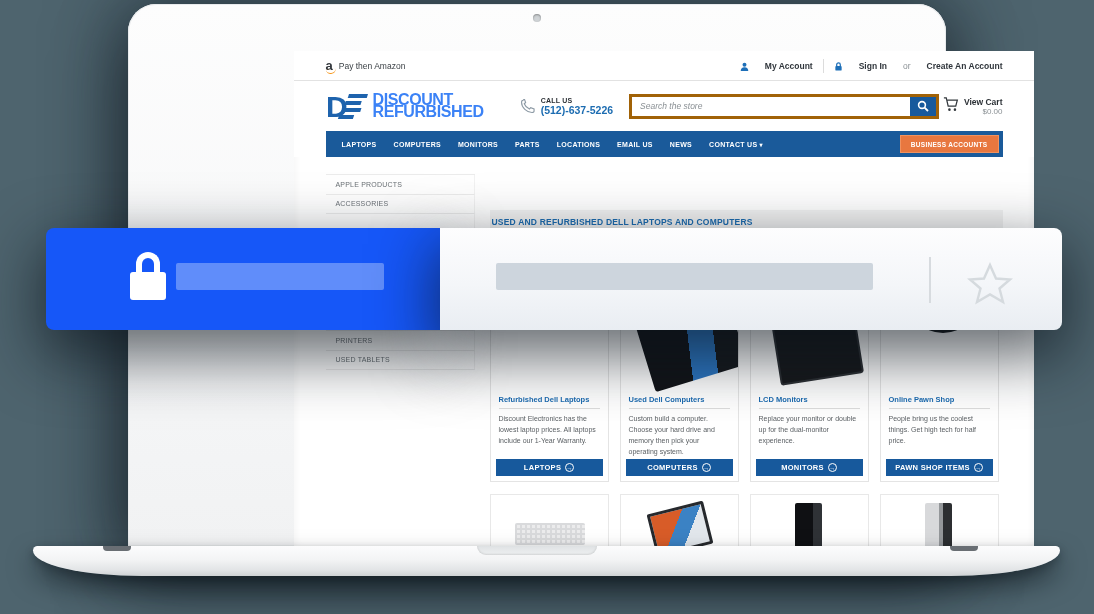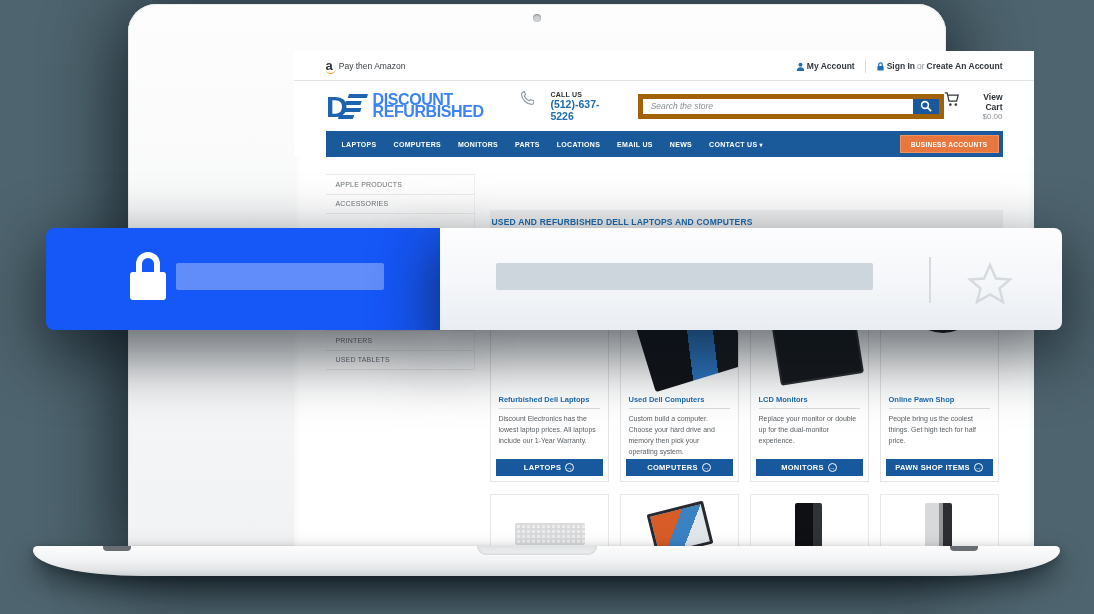--- a/index.html
+++ b/index.html
@@ -35,34 +35,34 @@
 
   
   .utilbar { height:30px; border-bottom:1px solid #e2e2e2; background:#fff; }
   .utilbar .site-inner { height:30px; display:flex; align-items:center; justify-content:space-between; }
   .util-left, .util-right { display:flex; align-items:center; gap:6px; }
   .util-right { gap:10px; }
   .amazon-a { font-weight:bold; font-size:13px; color:#32373c; line-height:10px; position:relative; }
   .amazon-a::after { content:""; position:absolute; left:0; bottom:-3px; width:10px; height:4px;
     border-bottom:1.6px solid #f7981d; border-radius:0 0 8px 8px; transform:rotate(-6deg); }
   .util-text { font-size:8.5px; color:#3c4247; }
-  .util-link { font-size:8.5px; color:#30363c; font-weight:bold; cursor:pointer; display:flex; align-items:center; gap:2px; }
+  .util-link { font-size:8.5px; color:#30363c; font-weight:bold; cursor:pointer; display:flex; align-items:center; gap:16px; }
   .util-or { font-weight:normal; color:#8a9094; }
   .util-sep { width:1px; height:14px; background:#dcdcdc; }
   .mini-ic { width:9px; height:9px; display:inline-block; }
 
   
   .header { height:50px; background:#fff; }
   .header .site-inner { height:50px; display:flex; align-items:center; }
   .logo { display:flex; align-items:center; gap:5px; cursor:pointer; }
   .logo-text { font-size:16px; line-height:12px; font-weight:bold; color:#3b82f6; letter-spacing:-.4px; }
-  .phone-block { display:flex; gap:16px; margin-left:36px; }
+  .phone-block { display:flex; align-items:center; gap:6px; margin-left:36px; }
   .callus { font-size:7px; font-weight:bold; color:#2c3136; letter-spacing:.2px; }
   .phone-num { font-size:10.5px; font-weight:bold; color:#1c6cb1; }
-  .search-wrap { margin-left:16px; width:310px; height:25px; border:5px solid #a16207; display:flex; background:#fff; }
+  .search-wrap { margin-left:16px; width:310px; height:25px; border:3px solid #a16207; display:flex; background:#fff; }
   .search-input { flex:1; border:0; outline:none; padding:0 8px; font-size:8.5px; font-style:italic; color:#555;
     font-family:"Liberation Sans", sans-serif; background:transparent; }
   .search-input::placeholder { color:#8a9094; font-style:italic; }
   .search-btn { width:26px; height:100%; background:#17599c; border:0; display:flex; align-items:center; justify-content:center; cursor:pointer; }
   .cart-block { margin-left:auto; display:flex; align-items:flex-start; gap:5px; cursor:pointer; }
   .cart-lines { text-align:right; }
   .view-cart { font-size:8.5px; font-weight:bold; color:#2c3136; }
   .cart-total { font-size:8px; color:#8a9094; }
 
   

